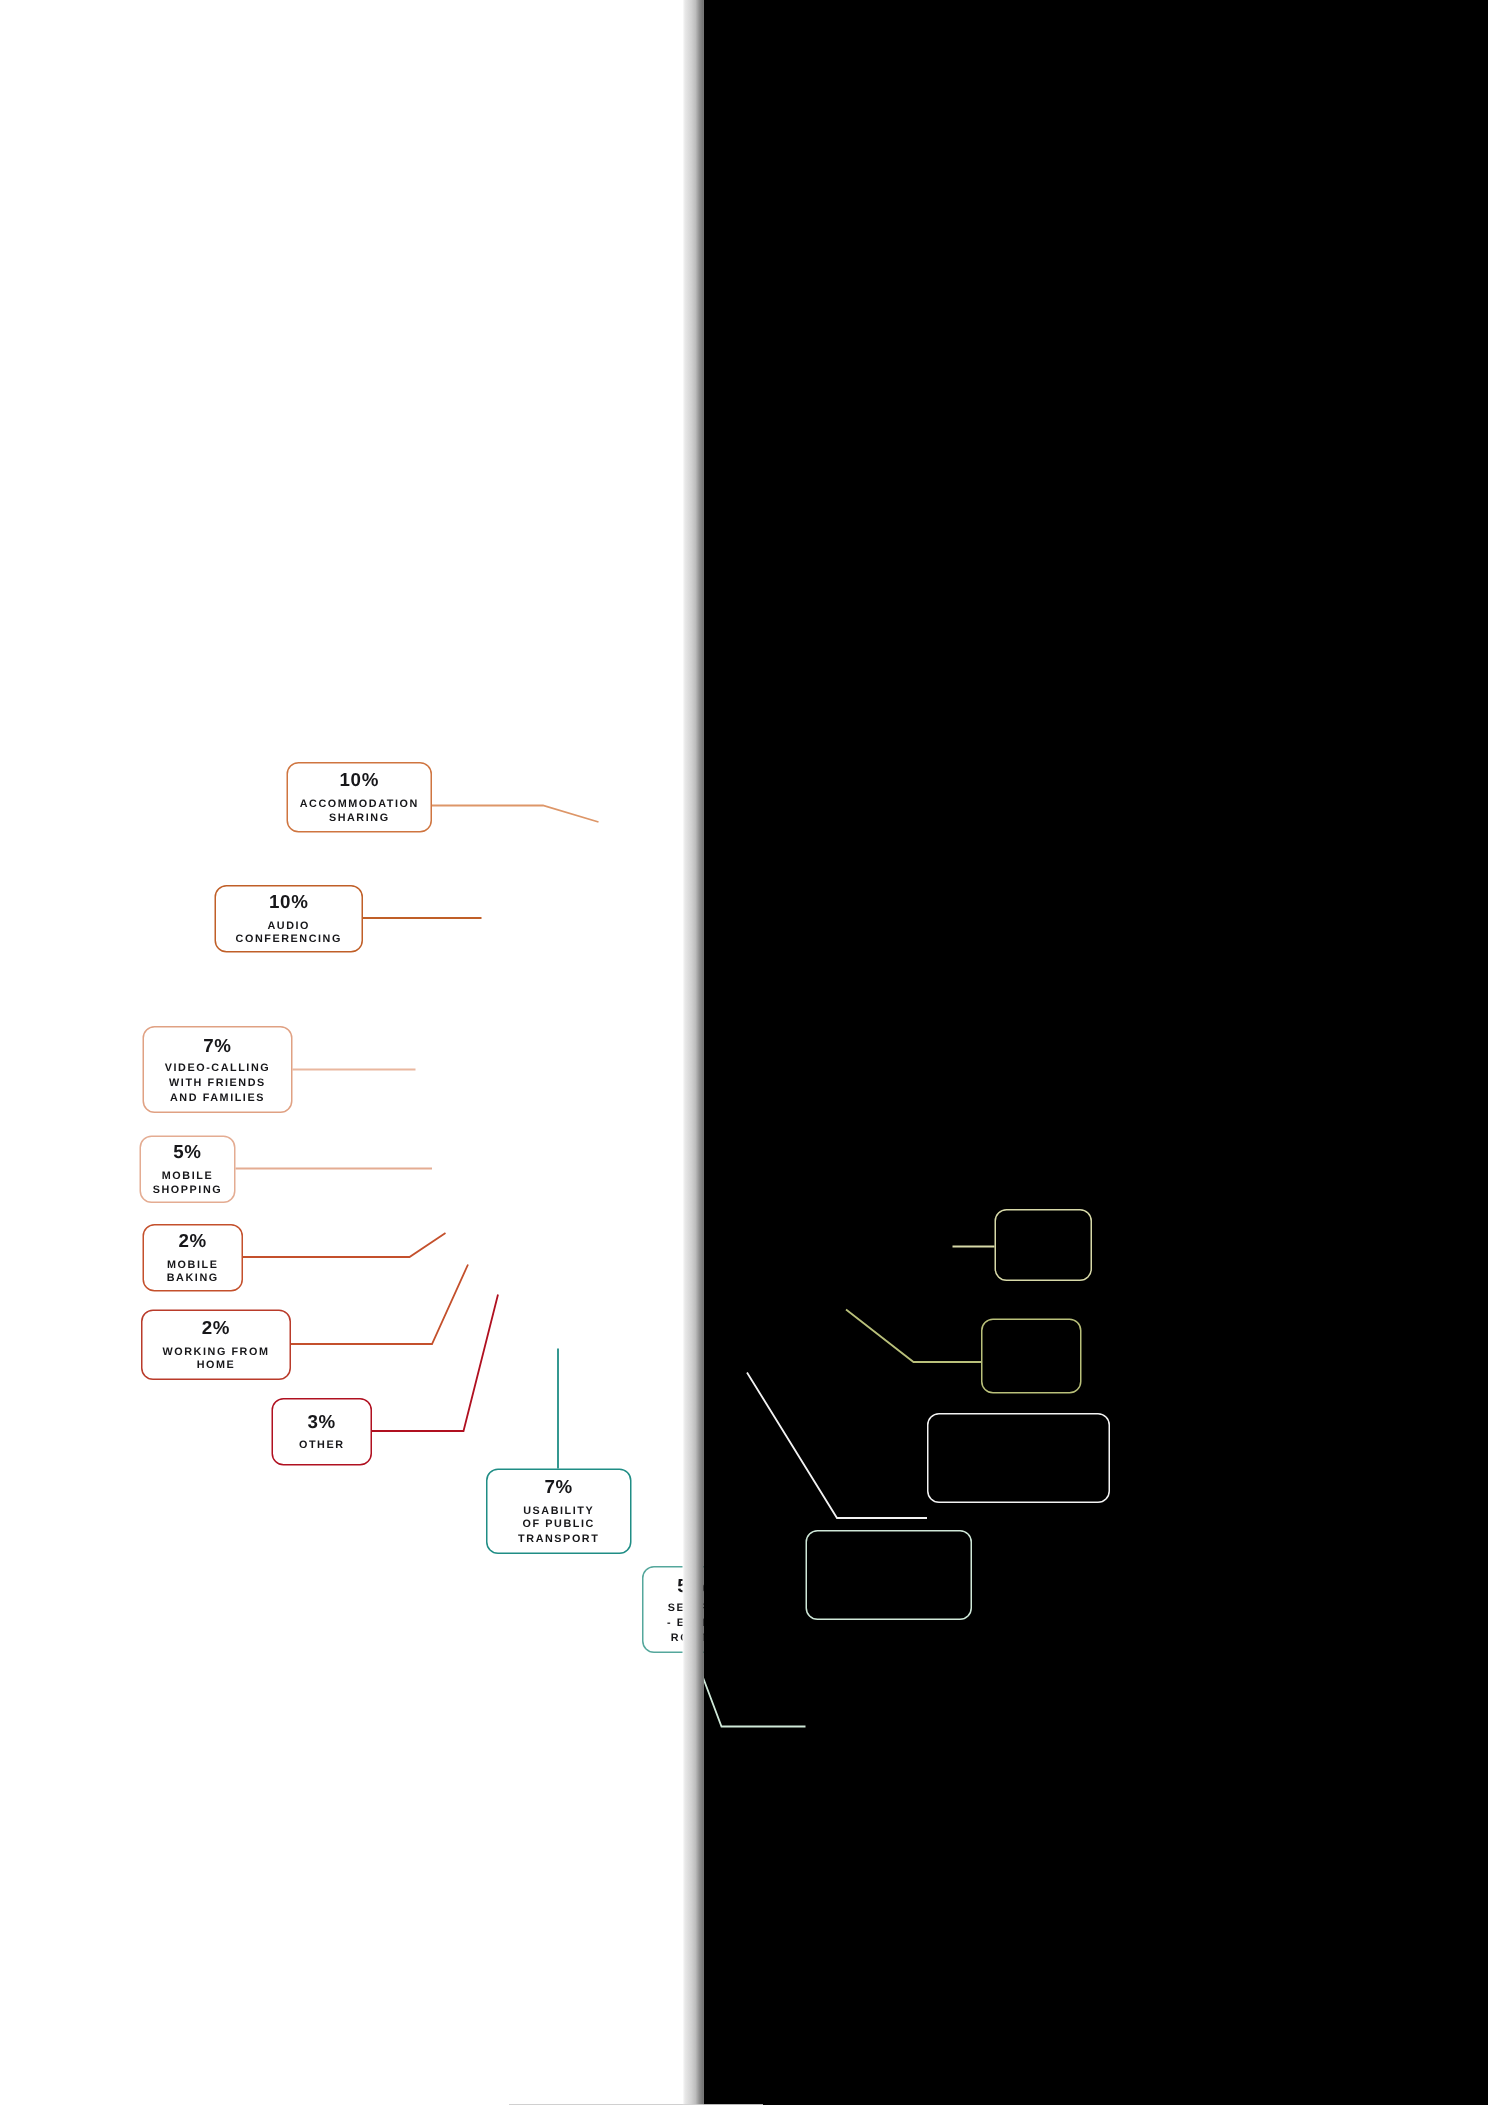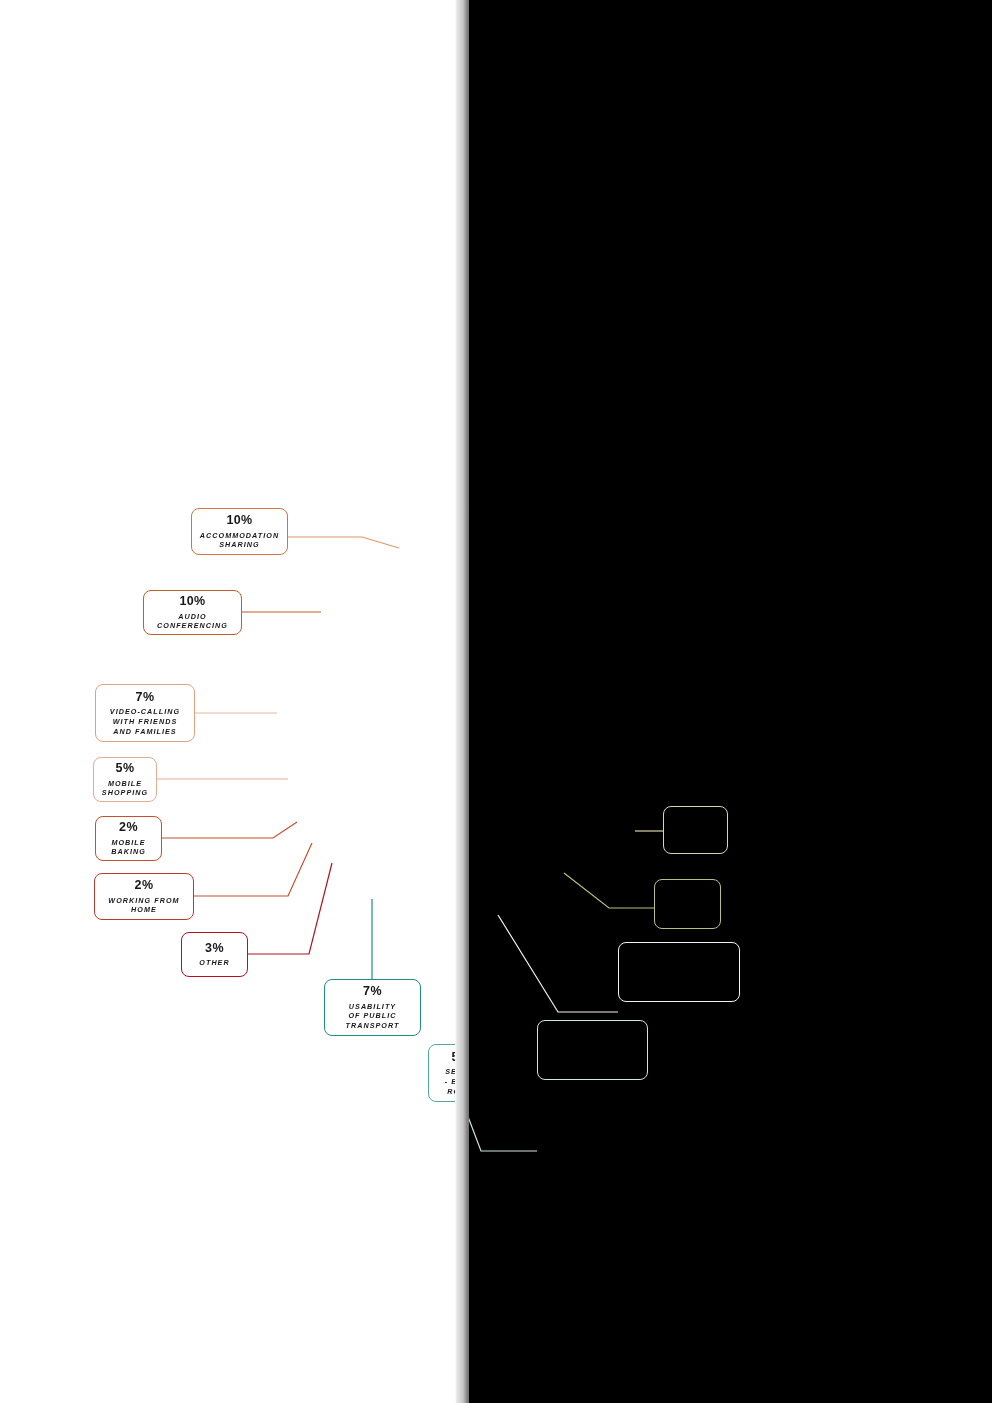--- a/index.html
+++ b/index.html
@@ -51,21 +51,20 @@
     margin-bottom: 2px;
   }
   .node .lbl {
     font-size: 7.2px;
     font-weight: bold;
     color: #17171a;
     letter-spacing: 1.05px;
     line-height: 1.35;
     text-transform: uppercase;
     white-space: pre-line;
-    font-style: italic;
   }
 
   
   .c-orange   { border-color: #cf7540; }
   .c-orange-d { border-color: #c05f28; }
   .c-salmon   { border-color: #e0a183; }
   .c-salmonl  { border-color: #e4ac92; }
   .c-rust     { border-color: #c4502c; }
   .c-brick    { border-color: #b93b2a; }
   .c-red      { border-color: #b01020; }

